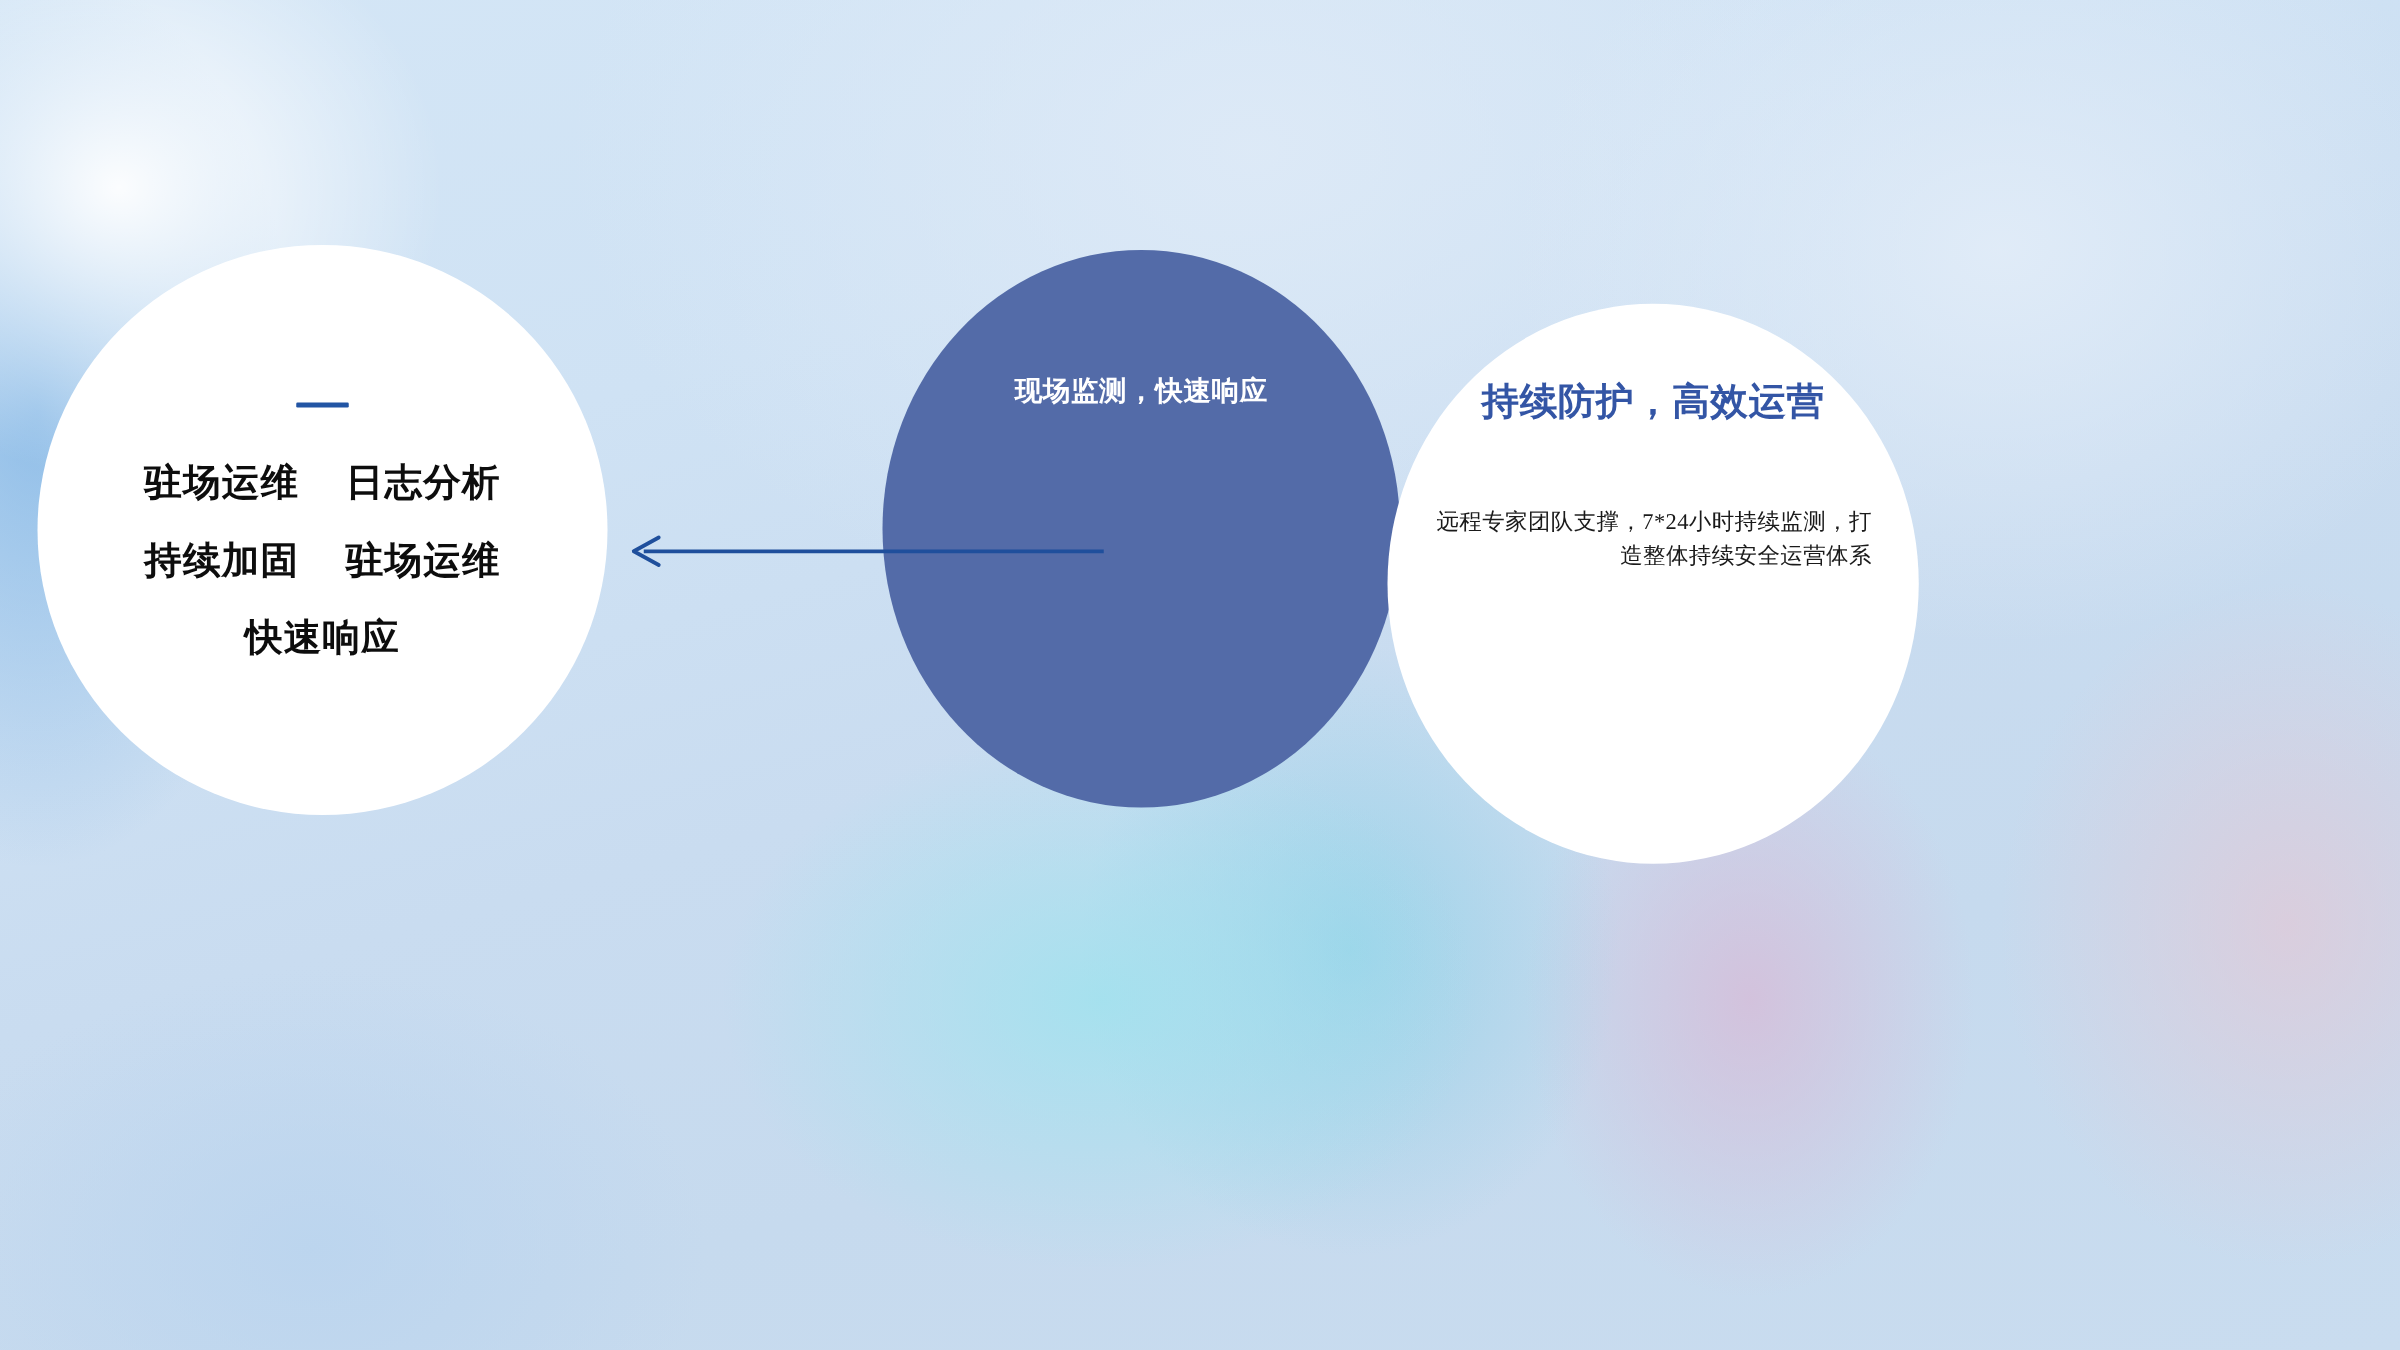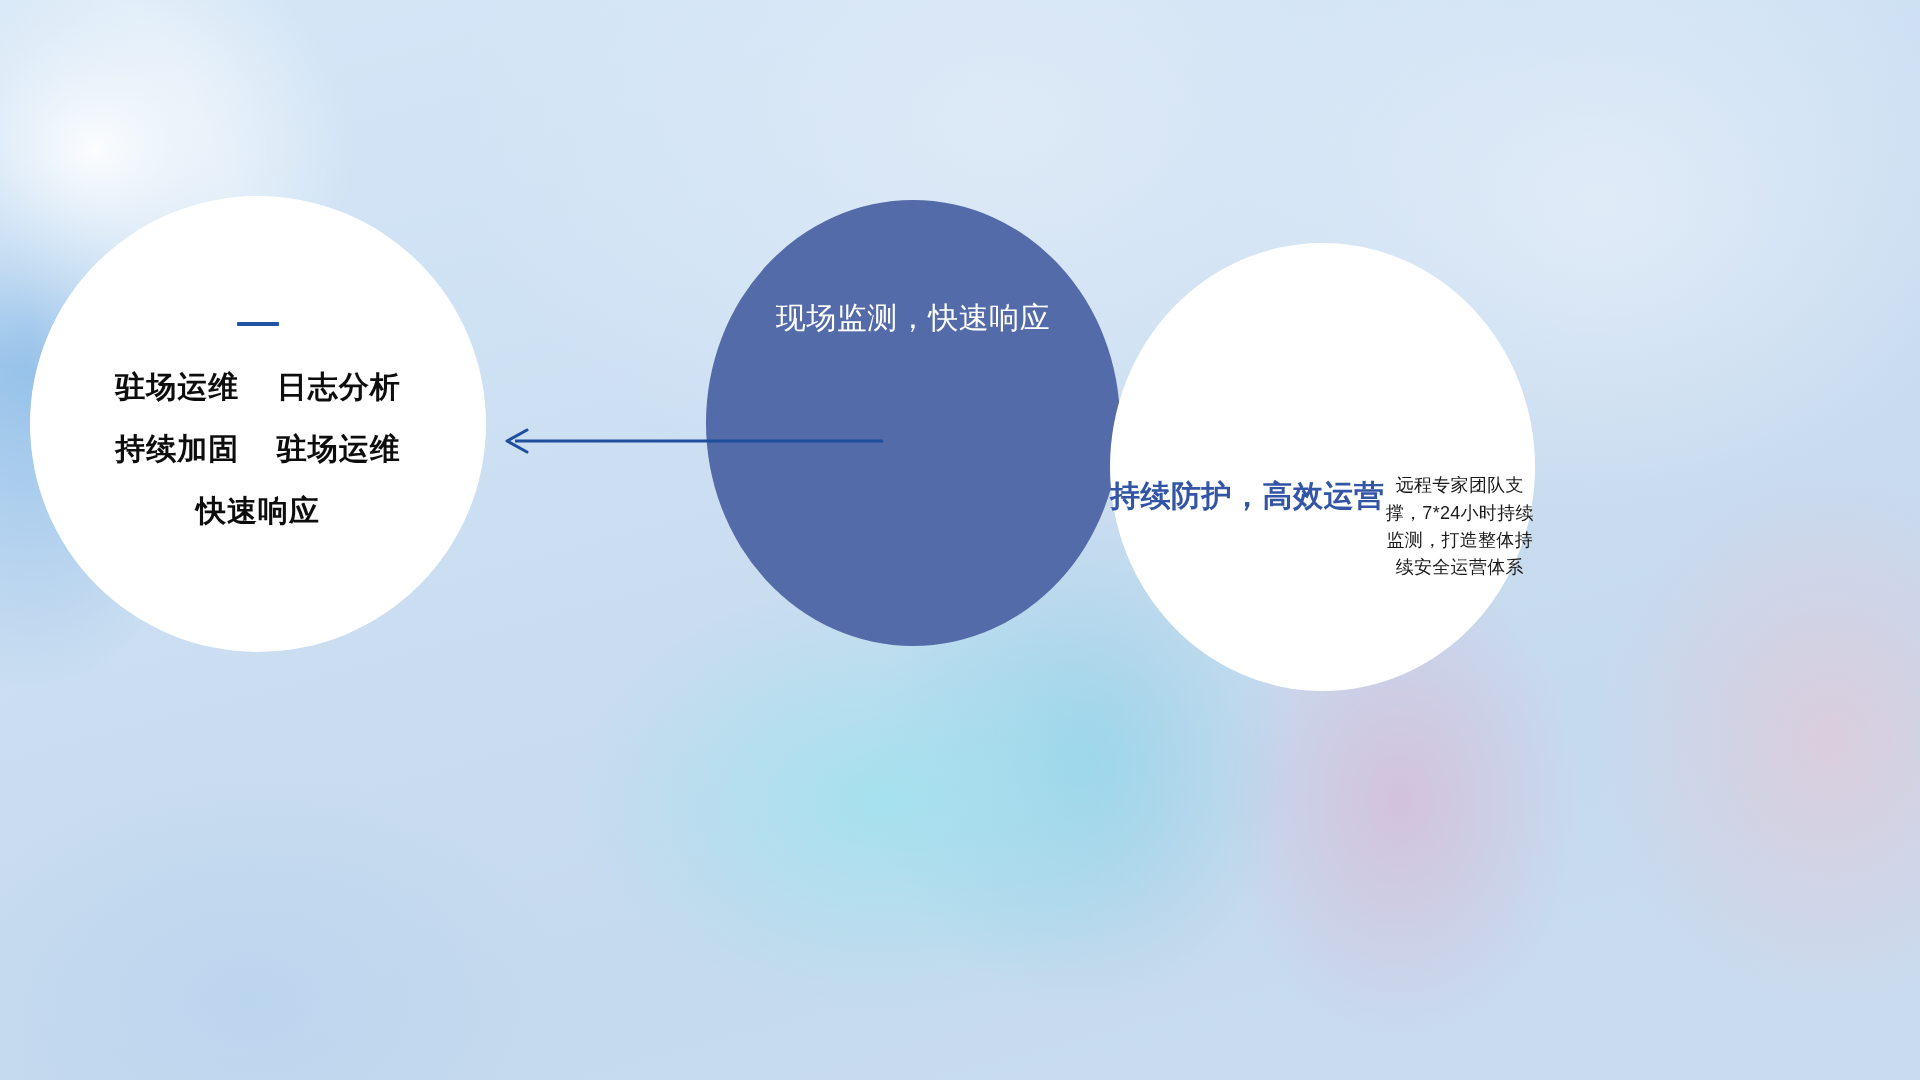--- a/index.html
+++ b/index.html
@@ -61,33 +61,33 @@
   }
   .left-line:last-child{margin-bottom:0;}
 
   
   #center-content{
     position:absolute;left:706px;top:200px;width:414px;height:446px;
     display:flex;flex-direction:column;align-items:center;
     padding-top:98px;box-sizing:border-box;text-align:center;
   }
   #center-title{
-    font-size:30px;font-weight:normal;color:#ffffff;letter-spacing:.5px;
+    font-size:22px;font-weight:bold;color:#ffffff;letter-spacing:.5px;
     white-space:nowrap;
   }
   #center-body{
     margin-top:58px;font-size:26px;line-height:1.52;color:#ffffff;
     width:330px;letter-spacing:.5px;
   }
 
   
   #right-content{
     position:absolute;left:1110px;top:243px;width:425px;height:448px;
-    display:flex;flex-direction:row;align-items:center;
-    padding-top:58px;box-sizing:border-box;text-align:center;
+    display:flex;flex-direction:column;align-items:center;
+    padding-top:58px;box-sizing:border-box;text-align:right;font-family:Liberation Serif, serif;
   }
   #right-title{
     font-size:30px;font-weight:bold;color:#3355a5;letter-spacing:.5px;
     white-space:nowrap;
   }
   #right-body{
     margin-top:62px;font-size:18px;line-height:1.52;color:#1a1a1a;
     width:350px;letter-spacing:.3px;
   }
 

